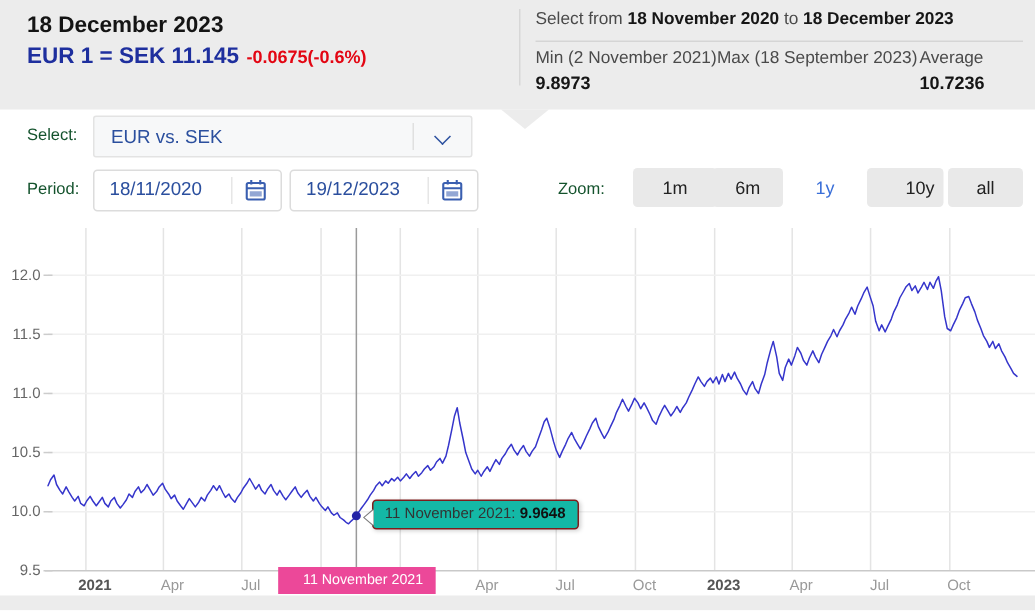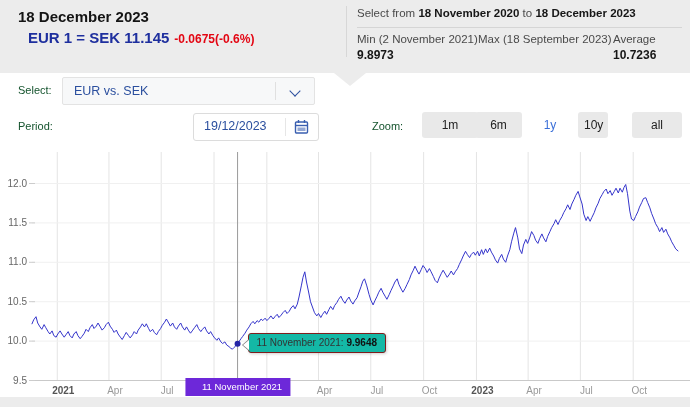--- a/index.html
+++ b/index.html
@@ -5,21 +5,21 @@
   html,body{margin:0;padding:0;background:#fff;}
   .page{position:relative;width:690px;height:407px;overflow:hidden;
         font-family:"Liberation Sans",sans-serif;background:#fff;}
   
   .hdr{position:absolute;left:0;top:0;width:690px;height:73px;background:#ececec;}
   .hdr-notch{position:absolute;left:334px;top:73px;width:0;height:0;
              border-left:16px solid transparent;border-right:16px solid transparent;
              border-top:13px solid #ececec;}
   .hdr-vdiv{position:absolute;left:346px;top:6px;width:1px;height:51px;background:#d7d7d7;}
   .hdr-date{position:absolute;left:18px;top:8px;font-size:15px;font-weight:bold;color:#141414;}
-  .rate-line{position:absolute;left:18px;top:29px;white-space:nowrap;margin-left:10px;}
+  .rate-line{position:absolute;left:18px;top:29px;white-space:nowrap;}
   .rate-main{font-size:15px;font-weight:bold;color:#1e2f9e;}
   .rate-chg{font-size:12px;font-weight:bold;color:#e30613;margin-left:5px;}
   .chg-line{position:absolute;left:357px;top:7px;font-size:11.5px;color:#4a4a4a;white-space:nowrap;}
   .chg-line b{color:#161616;}
   .hdr-hdiv{position:absolute;left:357px;top:27px;width:325px;height:1px;background:#d5d5d5;}
   .stat{position:absolute;top:33px;}
   .stat .sl{font-size:11.5px;color:#4a4a4a;white-space:nowrap;}
   .stat .sv{font-size:12px;font-weight:bold;color:#161616;margin-top:3px;}
   
   .ctl-label{position:absolute;font-size:11px;color:#14532d;}
@@ -44,21 +44,21 @@
   .tooltip{position:absolute;background:#14b8a6;border:1px solid #7f1d1d;border-radius:3px;
            padding:3px 8px 4px 8px;font-size:10px;color:#333;white-space:nowrap;
            box-shadow:1px 1px 3px rgba(0,0,0,0.18);z-index:5;}
   .tooltip b{color:#111;}
   .tooltip .arrow-b{position:absolute;left:-7px;top:5px;width:0;height:0;
            border-top:6px solid transparent;border-bottom:6px solid transparent;
            border-right:7px solid #7a7a7a;}
   .tooltip .arrow-f{position:absolute;left:-5.5px;top:6px;width:0;height:0;
            border-top:5px solid transparent;border-bottom:5px solid transparent;
            border-right:6px solid #fff;}
-  .xflag{position:absolute;top:378px;transform:translateX(-50%);background:#6d28d9;color:#fff;
+  .xflag{position:absolute;top:378px;transform:translateX(-50%);background:#ec4899;color:#fff;
          font-size:9.5px;padding:3px 8px 4px 17px;white-space:nowrap;z-index:6;}
   .bottom-strip{position:absolute;left:0;top:397px;width:690px;height:10px;background:#ececec;}
 </style>
 </head>
 <body>
 
 <div class="page">
 
   <div class="hdr"></div>
   <div class="hdr-notch"></div>
@@ -91,38 +91,49 @@
     </div>
 
   <div class="ctl-label" style="left:18px;top:84px;">Select:</div>
   <div class="selbox">
     <span class="txt">EUR vs. SEK</span>
     <span class="sep"></span>
     <span class="chev"></span>
   </div>
 
   <div class="ctl-label" style="left:18px;top:120px;">Period:</div>
+  <div class="datebox" style="left:62px;width:124px;">
+    <input value="18/11/2020" style="">
+    <span class="sep"></span>
+    <svg class="cal" width="15" height="16" viewBox="0 0 15 16">
+      <rect x="1.5" y="3" width="12" height="11" rx="1" fill="none" stroke="#3a5fb0" stroke-width="1.4"></rect>
+      <line x1="1.5" y1="6.5" x2="13.5" y2="6.5" stroke="#3a5fb0" stroke-width="1.4"></line>
+      <line x1="4.5" y1="1" x2="4.5" y2="4" stroke="#3a5fb0" stroke-width="1.4"></line>
+      <line x1="10.5" y1="1" x2="10.5" y2="4" stroke="#3a5fb0" stroke-width="1.4"></line>
+      <rect x="3.5" y="8.5" width="8" height="3.5" fill="#3a5fb0" opacity="0.55"></rect>
+    </svg>
+  </div>
   <div class="datebox" style="left:193px;width:124px;">
     <input value="19/12/2023" style="">
     <span class="sep"></span>
     <svg class="cal" width="15" height="16" viewBox="0 0 15 16">
       <rect x="1.5" y="3" width="12" height="11" rx="1" fill="none" stroke="#3a5fb0" stroke-width="1.4"></rect>
       <line x1="1.5" y1="6.5" x2="13.5" y2="6.5" stroke="#3a5fb0" stroke-width="1.4"></line>
       <line x1="4.5" y1="1" x2="4.5" y2="4" stroke="#3a5fb0" stroke-width="1.4"></line>
       <line x1="10.5" y1="1" x2="10.5" y2="4" stroke="#3a5fb0" stroke-width="1.4"></line>
       <rect x="3.5" y="8.5" width="8" height="3.5" fill="#3a5fb0" opacity="0.55"></rect>
     </svg>
   </div>
 
   <div class="ctl-label" style="left:372px;top:120px;">Zoom:</div>
   <div id="zoom-buttons">
       <button class="zoom-btn" style="left: 422px; width: 56px;">1m</button>
       <button class="zoom-btn" style="left: 475px; width: 47px;">6m</button>
       <button class="zoom-btn active" style="left: 528px; width: 44px;">1y</button>
-      <button class="zoom-btn" style="left: 578px; width: 30px;">10y</button>
+      <button class="zoom-btn" style="left: 578px; width: 51px; text-align: right;">10y</button>
       <button class="zoom-btn" style="left: 632px; width: 50px;">all</button>
     </div>
 
   <svg id="chart-svg" class="chart-svg" width="690" height="247">
       <line x1="57.26577777777778" y1="2" x2="57.26577777777778" y2="230.5" stroke="#e4e4e4" stroke-width="1"></line>
       <text x="63.26577777777778" y="243.5" text-anchor="middle" font-size="10px" font-family="Liberation Sans, sans-serif" fill="#555" font-weight="bold">2021</text>
       <line x1="108.94577777777778" y1="2" x2="108.94577777777778" y2="230.5" stroke="#e4e4e4" stroke-width="1"></line>
       <text x="114.94577777777778" y="243.5" text-anchor="middle" font-size="10px" font-family="Liberation Sans, sans-serif" fill="#999" font-weight="normal">Apr</text>
       <line x1="161.20000000000002" y1="2" x2="161.20000000000002" y2="230.5" stroke="#e4e4e4" stroke-width="1"></line>
       <text x="167.20000000000002" y="243.5" text-anchor="middle" font-size="10px" font-family="Liberation Sans, sans-serif" fill="#999" font-weight="normal">Jul</text>

